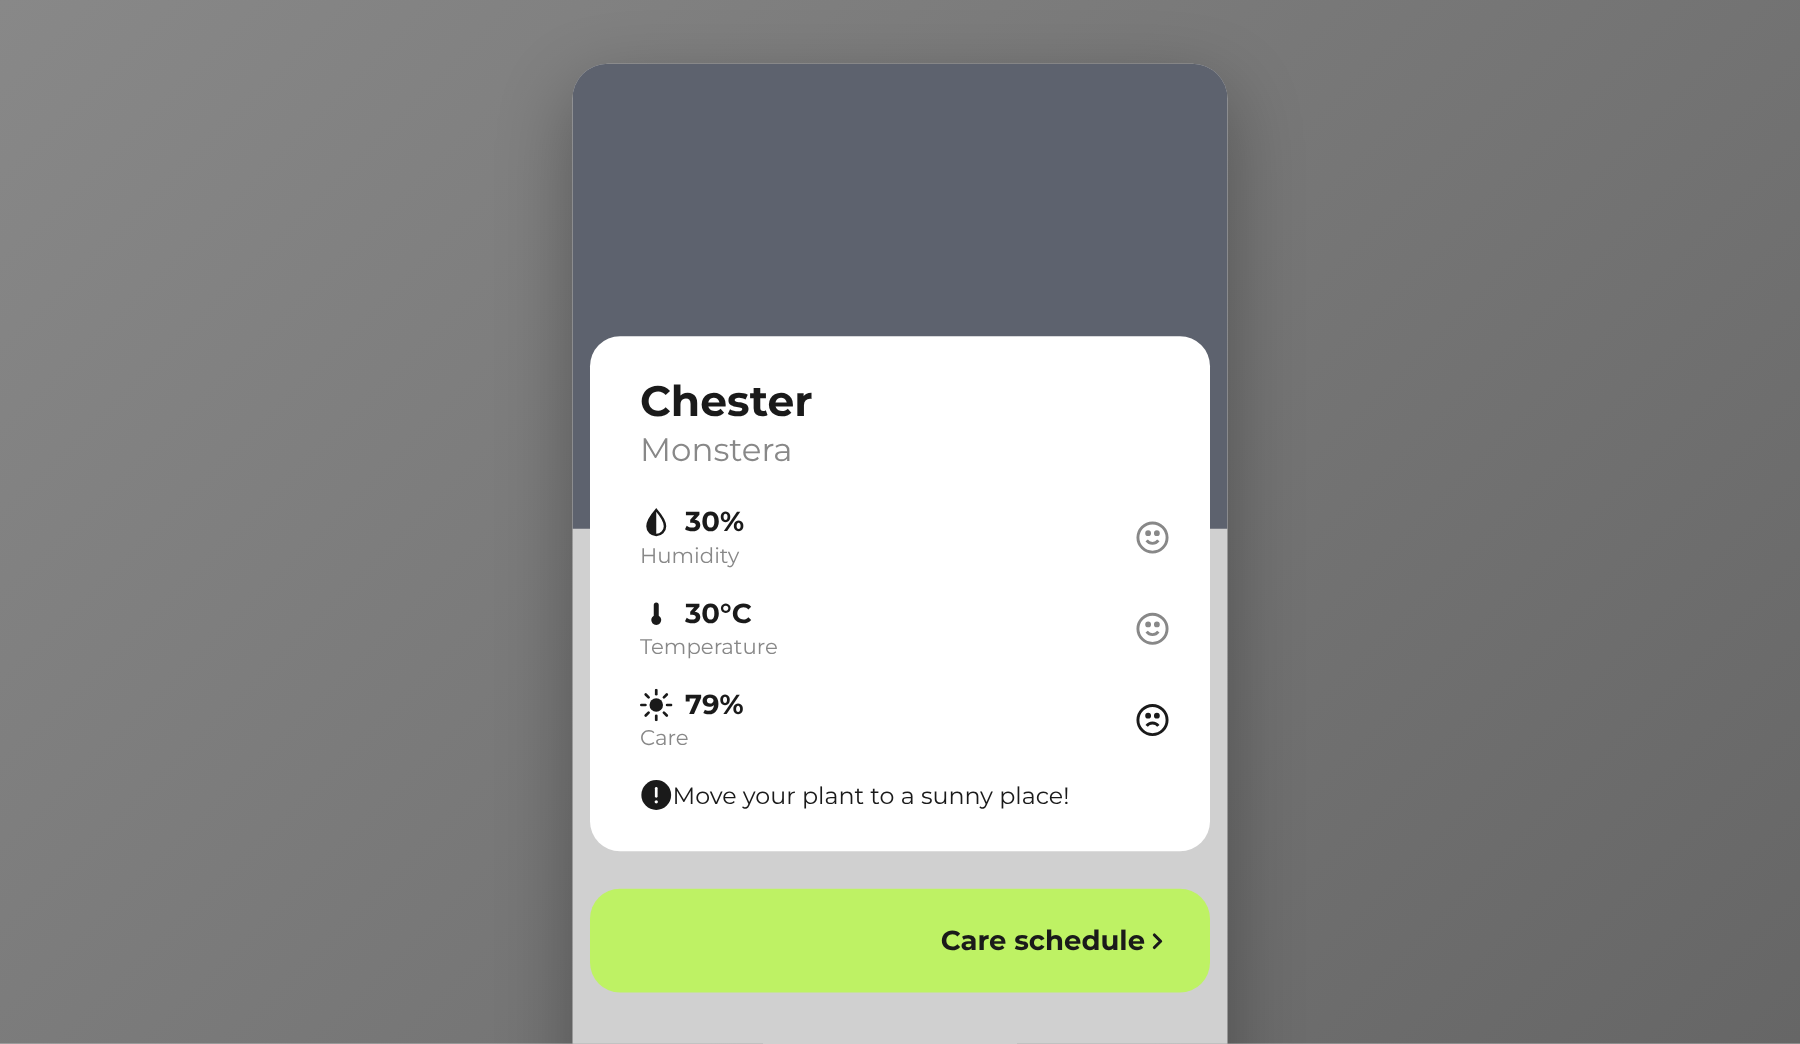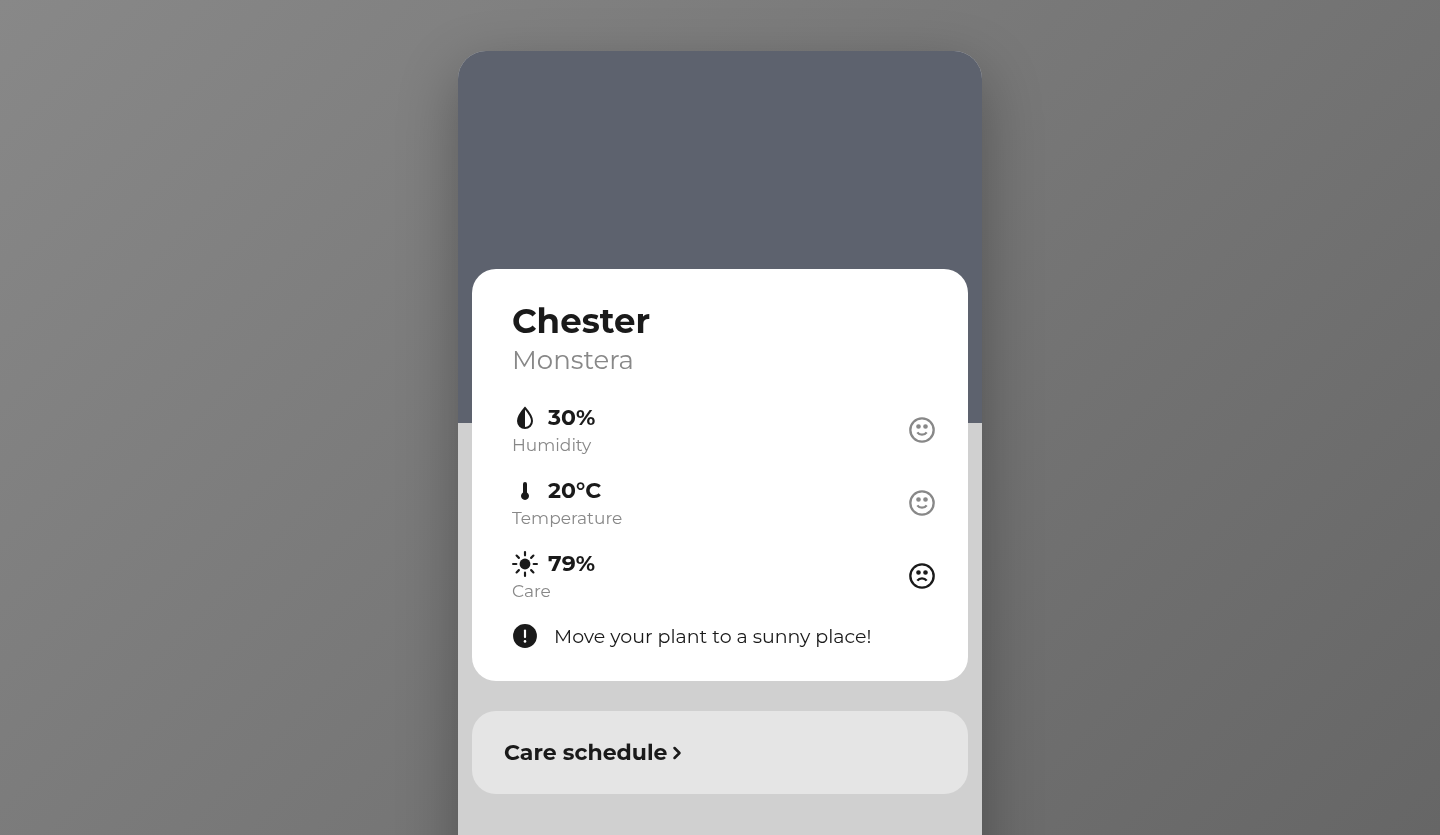--- a/index.html
+++ b/index.html
@@ -88,38 +88,37 @@
       color: #888;
       margin-top: 4px;
     }
     .status-icon {
       width: 28px;
       height: 28px;
     }
     .alert-row {
       display: flex;
       align-items: center;
-      gap: 16px;
       margin-top: 10px;
     }
     .alert-icon {
       width: 26px;
       height: 26px;
       flex-shrink: 0;
     }
     .alert-text {
       font-size: 19px;
       color: #1a1a1a;
     }
     .schedule-card {
-      background: #e5e5e5;
+      background: #bef264;
       border-radius: 24px;
       padding: 28px 32px;
       display: flex;
-      justify-content: flex-start;
+      justify-content: flex-end;
       align-items: center;
       cursor: pointer;
     }
     .schedule-title {
       font-size: 22px;
       font-weight: 700;
       color: #1a1a1a;
     }
     .chevron {
       width: 20px;
@@ -163,21 +162,21 @@
         </div>
 
         <div class="metric-row">
           <div class="metric-left">
             <div class="metric-value-row">
               <span class="metric-icon">
                 <svg viewBox="0 0 24 24" width="24" height="24" fill="#1a1a1a">
                   <path d="M12 3a2 2 0 0 0-2 2v8.5a4 4 0 1 0 4 0V5a2 2 0 0 0-2-2z"></path>
                 </svg>
               </span>
-              <span class="metric-value">20°C</span>
+              <span class="metric-value">30°C</span>
             </div>
             <div class="metric-label">Temperature</div>
           </div>
           <span class="status-icon">
             <svg viewBox="0 0 24 24" width="28" height="28" fill="none" stroke="#888" stroke-width="2">
               <circle cx="12" cy="12" r="10"></circle>
               <path d="M8 14s1.5 2 4 2 4-2 4-2"></path>
               <circle cx="9" cy="9" r="1" fill="#888"></circle>
               <circle cx="15" cy="9" r="1" fill="#888"></circle>
             </svg>

